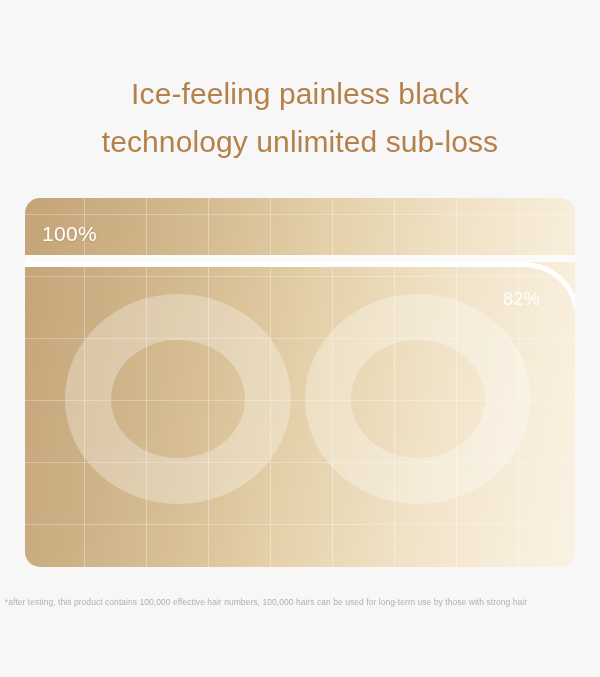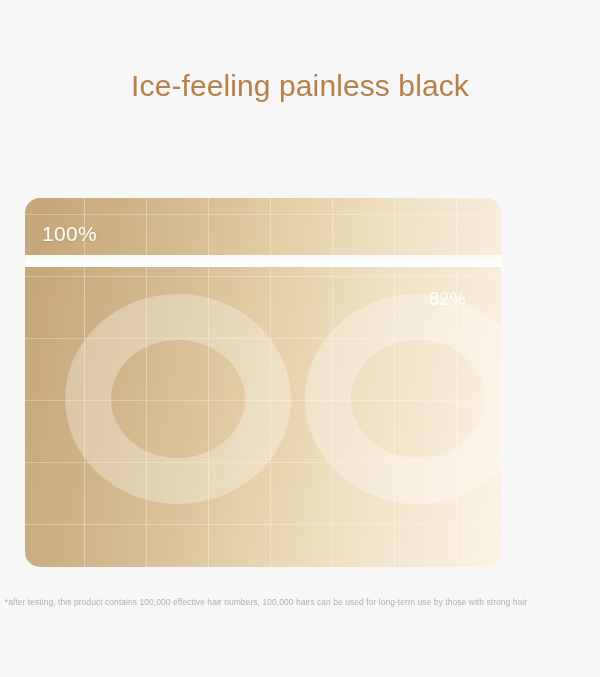--- a/index.html
+++ b/index.html
@@ -24,28 +24,29 @@
     text-align: center;
     color: #b5814a;
     font-size: 30px;
     line-height: 40px;
     font-weight: 400;
     letter-spacing: 0.1px;
   }
   #heading .hline {
     display: block;
     white-space: nowrap;
+    margin-top: 8px;
   }
 
   
   #card {
     position: absolute;
     left: 25px;
     top: 198px;
-    width: 476px;
+    width: 550px;
     height: 369px;
     border-radius: 15px;
     overflow: hidden;
     background: linear-gradient(100deg,
                 #c4a478 0%,
                 #ccb084 16%,
                 #d8bf95 34%,
                 #e6d3ad 53%,
                 #f0e2c6 71%,
                 #f7ecd8 87%,
@@ -174,20 +175,21 @@
     line-height: 12px;
     letter-spacing: 0.05px;
     white-space: nowrap;
   }
 </style>
 </head>
 <body>
 
 <div id="heading">
   <span class="hline">Ice-feeling painless black</span>
+  <span class="hline">technology unlimited sub-loss</span>
 </div>
 
 <div id="card">
 
   <div id="grid"></div>
 
   <div id="infinity">
     <div class="ring left"></div>
     <div class="ring right"></div>
   </div>

